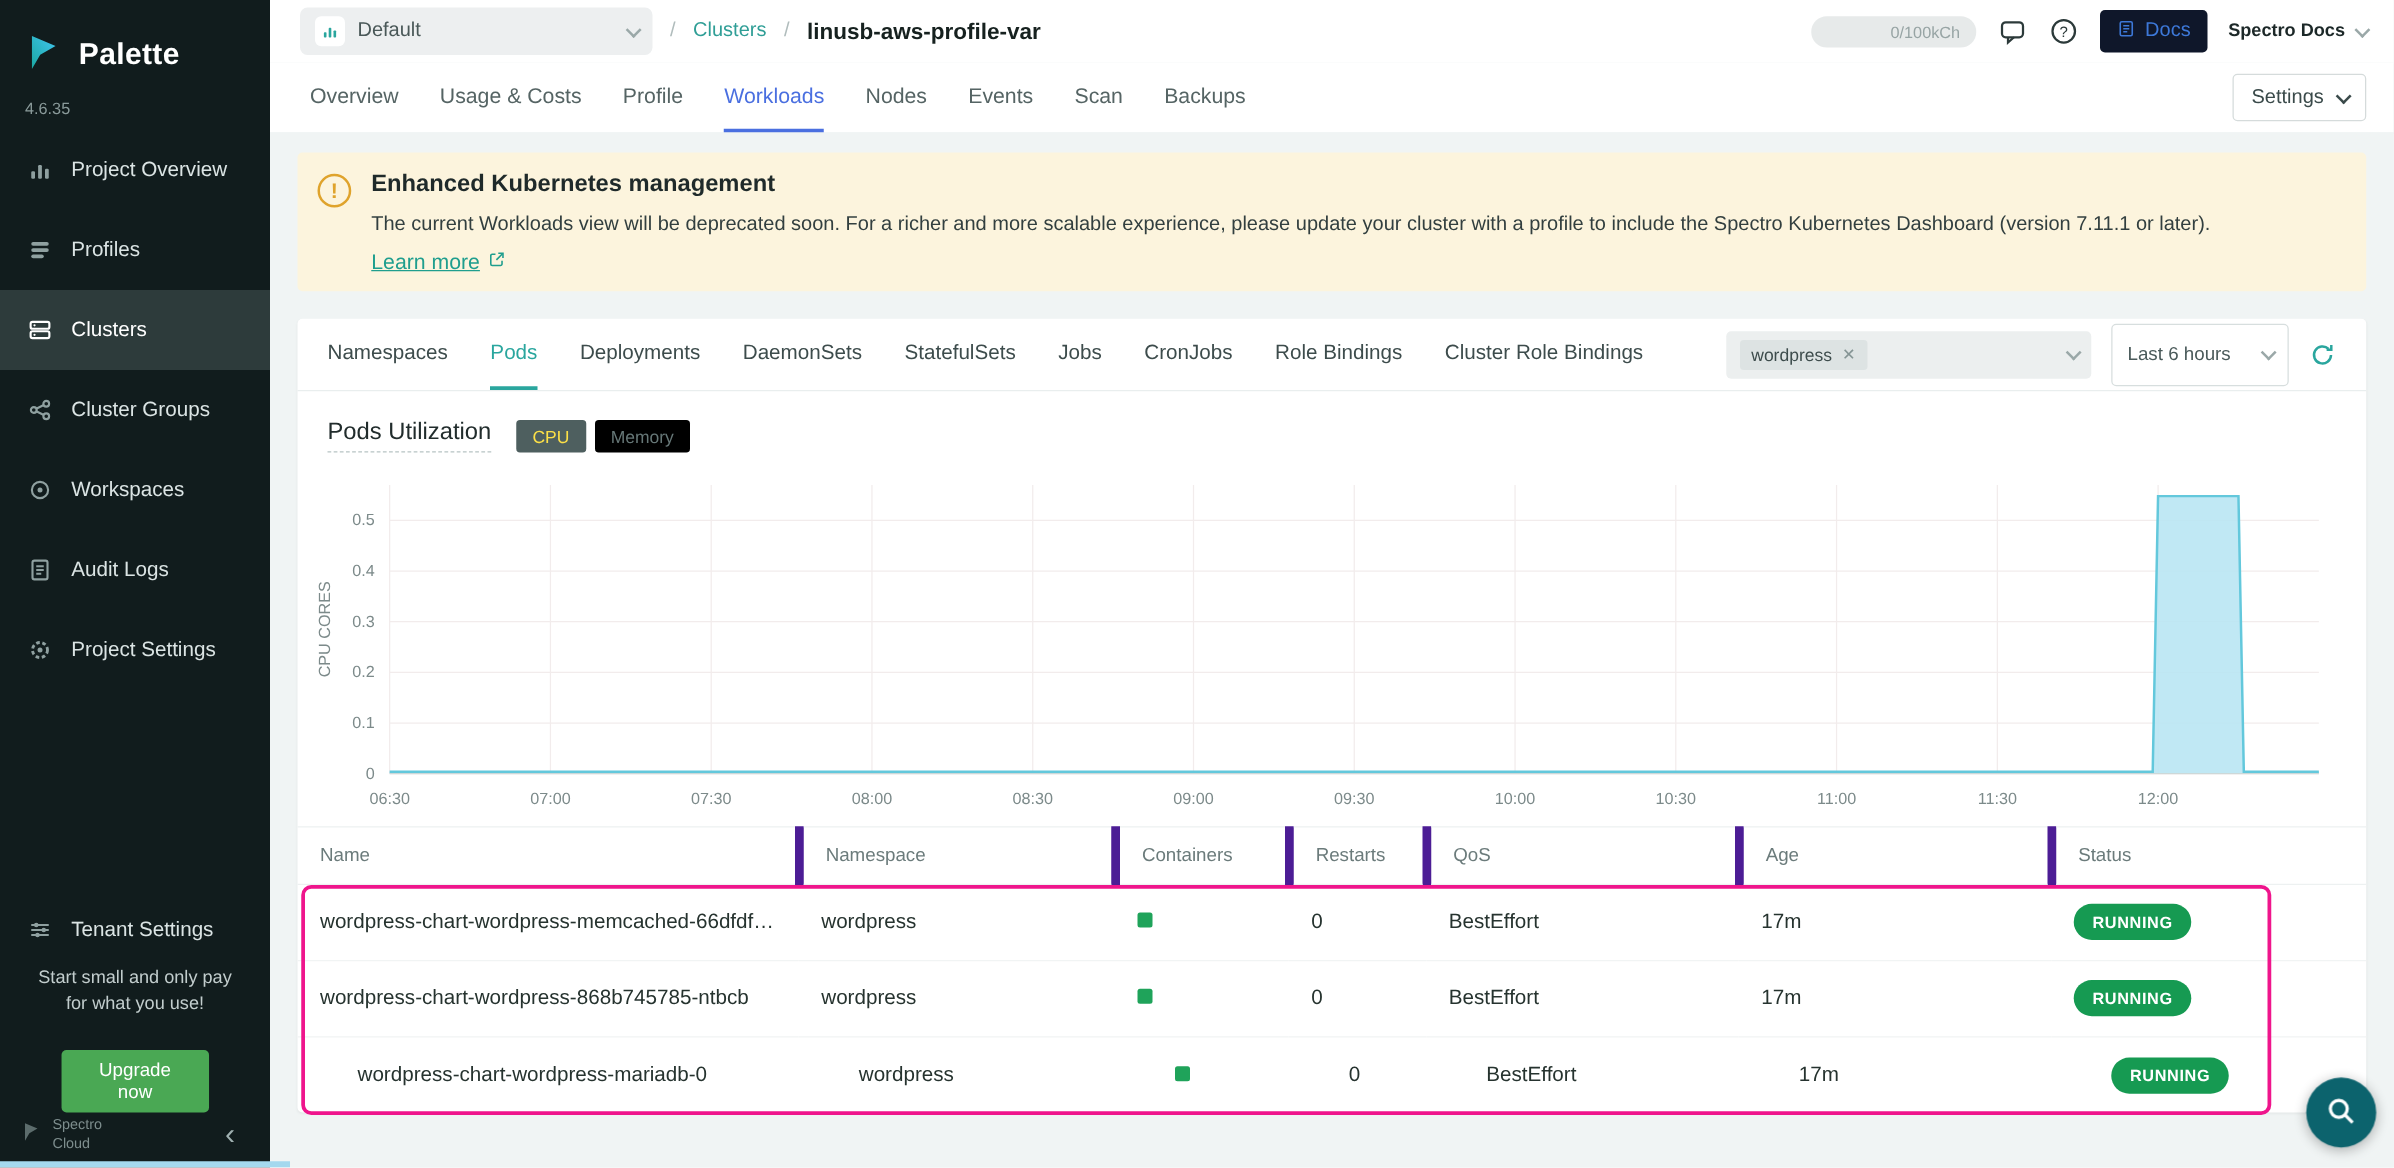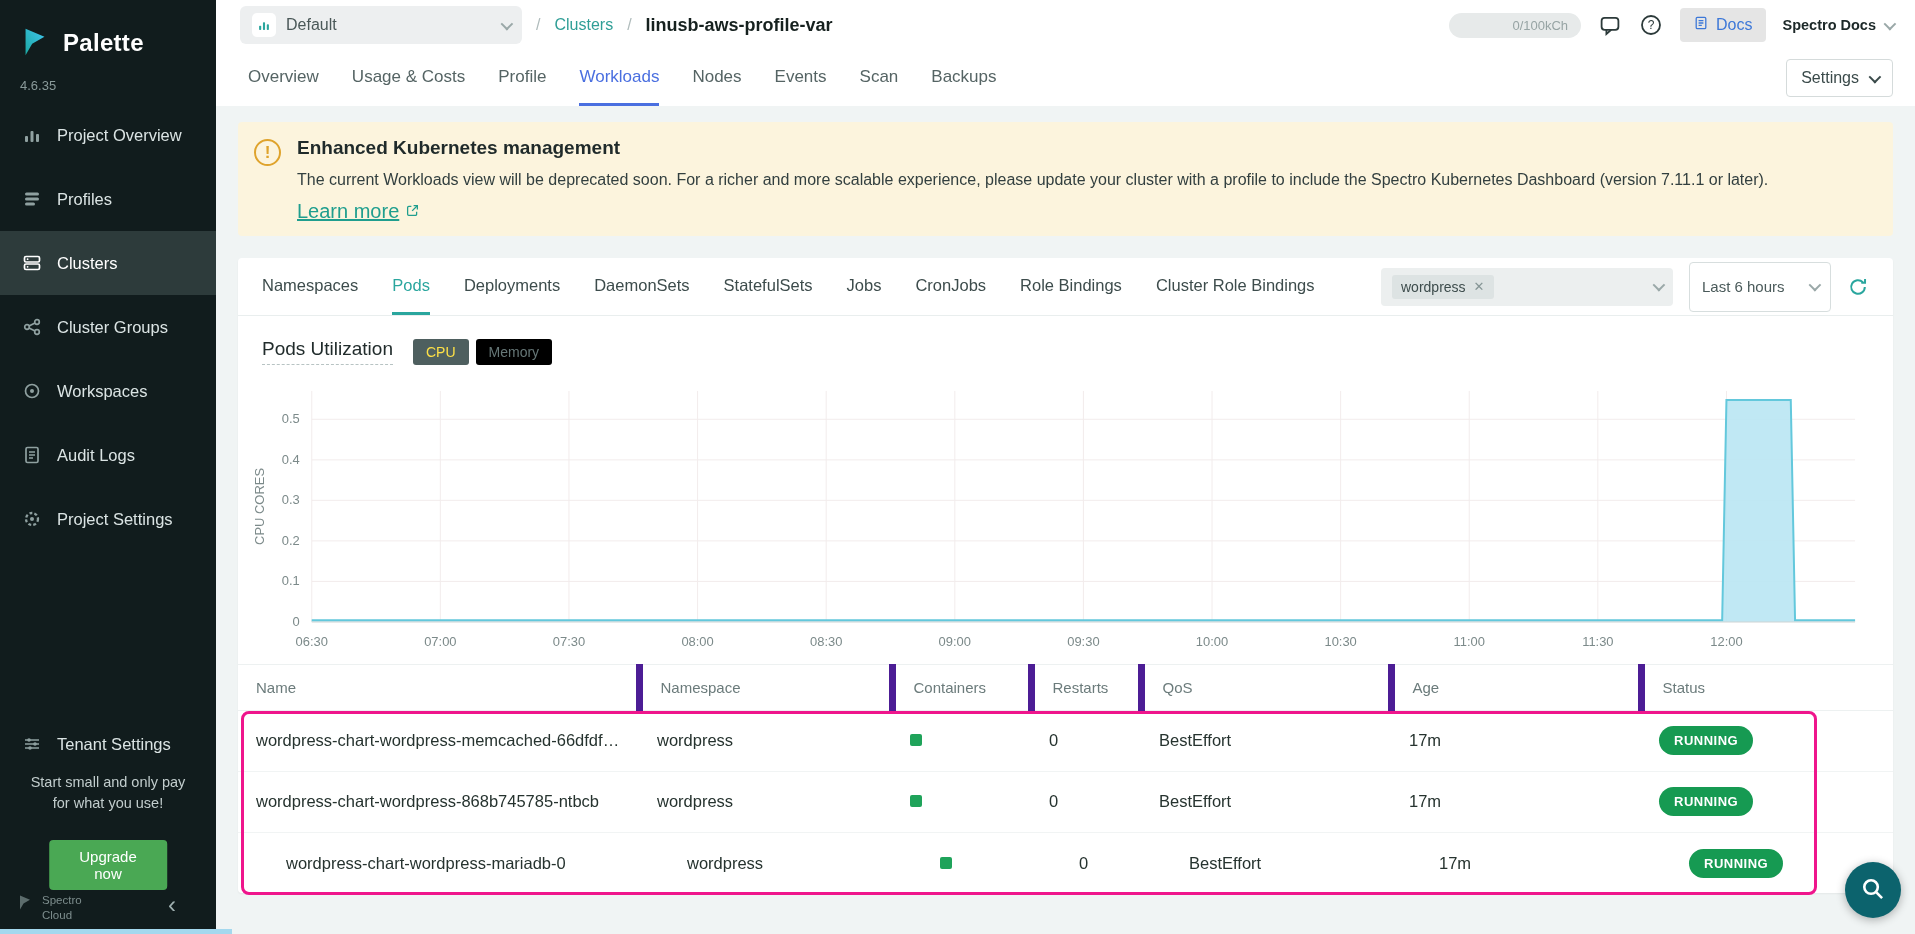--- a/index.html
+++ b/index.html
@@ -12,54 +12,54 @@
   .brand-row { display:flex; align-items:center; gap:11px; padding:24px 18px 2px 18px; }
   .brand-name { font-size:24px; font-weight:600; color:#ffffff; letter-spacing:.3px; }
   .version { padding:14px 18px 10px 20px; font-size:13px; color:#8a9a9a; }
   .side-item { height:64px; display:flex; align-items:center; gap:15px; padding-left:22px; font-size:16.5px; color:#dbe4e4; cursor:pointer; }
   .side-item .ic { color:#8fa0a0; display:flex; }
   .side-item.active { background:#2d3b3b; color:#ffffff; }
   .side-item.active .ic { color:#ffffff; }
   .tenant-item { position:absolute; top:712px; left:0; right:0; }
   .promo { position:absolute; top:772px; left:0; right:0; text-align:center; font-size:14.5px; line-height:1.45; color:#c2cdcd; padding:0 26px; }
   .upgrade-btn { position:absolute; top:840px; left:50%; transform:translateX(-50%); background:#4aa854; color:#fff; border:none; border-radius:4px; padding:8px 30px; font-size:15px; font-family:inherit; cursor:pointer; }
-  .side-footer { position:absolute; bottom:12px; left:16px; right:24px; display:flex; gap:8px; }
+  .side-footer { position:absolute; bottom:12px; left:16px; right:12px; display:flex; align-items:center; gap:8px; }
   .footer-brand-text { font-size:11.5px; color:#7d8d8d; width:54px; line-height:1.25; }
   .collapse-chevron { margin-left:auto; margin-right:16px; color:#9fb0b0; font-size:24px; line-height:1; cursor:pointer; }
   .bottom-strip { position:absolute; left:0; bottom:0; width:232px; height:5px; background:#a4d8ee; z-index:30; }
 
   
   .main { flex:1; min-width:0; display:flex; flex-direction:column; }
 
   .topbar { height:50px; background:#fff; display:flex; align-items:center; gap:14px; padding:0 22px 0 24px; }
   .project-select { width:282px; height:38px; background:#edeff0; border-radius:6px; display:flex; align-items:center; gap:10px; padding:0 12px; font-size:16px; color:#4a5858; cursor:pointer; }
   .ps-icon { width:24px; height:24px; background:#fff; border-radius:5px; display:flex; align-items:center; justify-content:center; }
   .chev { width:9px; height:9px; border-right:2px solid #9aa8a8; border-bottom:2px solid #9aa8a8; transform:rotate(45deg) translateY(-2px); display:inline-block; }
   .crumb-sep { color:#b0bcbc; font-size:16px; }
   .crumb-link { color:#2f9e96; font-size:16px; text-decoration:none; cursor:pointer; }
   .crumb-current { color:#16211f; font-size:18px; font-weight:600; }
   .topbar-right { margin-left:auto; display:flex; align-items:center; gap:17px; }
   .usage-pill { height:25px; min-width:132px; background:#e7eaea; border-radius:999px; color:#97a4a4; font-size:13px; display:flex; align-items:center; justify-content:flex-end; padding:0 13px; }
   .icon-btn { color:#2c3a3a; display:flex; cursor:pointer; background:none; border:none; }
-  .docs-btn { background:#e5e5e5; color:#3d78d8; border:none; border-radius:4px; height:34px; padding:0 13px; display:flex; gap:7px; align-items:center; font-size:16px; font-family:inherit; cursor:pointer; }
+  .docs-btn { background:#0f172a; color:#3d78d8; border:none; border-radius:4px; height:34px; padding:0 13px; display:flex; gap:7px; align-items:center; font-size:16px; font-family:inherit; cursor:pointer; }
   .tenant-select { font-size:14.5px; font-weight:700; color:#1c2828; display:flex; gap:8px; align-items:center; cursor:pointer; }
 
   .tabsbar { height:56px; background:#fff; display:flex; align-items:stretch; padding-left:32px; box-shadow:0 1px 0 #e6ecec; }
   .tab { display:flex; align-items:center; margin-right:33px; font-size:17px; color:#55 6464; color:#556464; border-bottom:3px solid transparent; cursor:pointer; }
   .tab.active { color:#4a6fe0; border-bottom-color:#4a6fe0; font-weight:500; }
   .settings-btn { margin-left:auto; align-self:center; margin-right:22px; height:38px; background:#fff; border:1px solid #d5dbdb; border-radius:4px; display:flex; align-items:center; gap:10px; padding:0 14px; font-size:16px; color:#3a4a4a; font-family:inherit; cursor:pointer; }
   .settings-btn .chev { border-color:#3a4a4a; }
 
   .content { flex:1; background:#f0f4f4; padding:16px 22px 0 22px; }
 
   .banner { background:#fcf4dd; border-radius:4px; padding:15px 20px 13px 16px; display:flex; gap:16px; }
   .banner-icon { width:27px; height:27px; border-radius:50%; border:2.5px solid #dfa32c; color:#dfa32c; font-weight:700; font-size:17px; display:flex; align-items:center; justify-content:center; flex-shrink:0; margin-top:2px; }
   .banner-title { font-size:19px; font-weight:600; color:#1f2a2a; margin-bottom:9px; }
   .banner-body { font-size:16px; color:#323f3f; line-height:1.45; }
-  .learn-more { margin-top:9px; display:inline-flex; align-items:center; gap:6px; color:#1f9e8e; font-size:20px; text-decoration:underline; cursor:pointer; }
+  .learn-more { margin-top:9px; display:inline-flex; align-items:center; gap:6px; color:#1f9e8e; font-size:17px; text-decoration:underline; cursor:pointer; }
 
   .card { background:#fff; border-radius:4px; margin-top:22px; box-shadow:0 1px 2px rgba(0,0,0,.05); position:relative; }
 
   .subtabs { display:flex; align-items:stretch; height:58px; border-bottom:1px solid #e9eeee; padding:0 24px; }
   .subtab { display:flex; align-items:center; margin-right:34px; font-size:16.5px; color:#3d4c4c; border-bottom:3px solid transparent; cursor:pointer; white-space:nowrap;text-align:center; }
   .subtab.active { color:#2aa69e; border-bottom-color:#2aa69e; font-weight:500; }
   .filters { margin-left:auto; display:flex; align-items:center; gap:16px; }
   .filter-select { width:292px; height:38px; background:#ecefef; border-radius:4px; display:flex; align-items:center; padding:0 11px; cursor:pointer; }
   .chip { background:#dde3e3; border-radius:3px; padding:4px 9px; font-size:14px; color:#3d4c4c; display:flex; gap:8px; align-items:center; }
   .chip-x { color:#859595; cursor:pointer; font-size:13px; }

